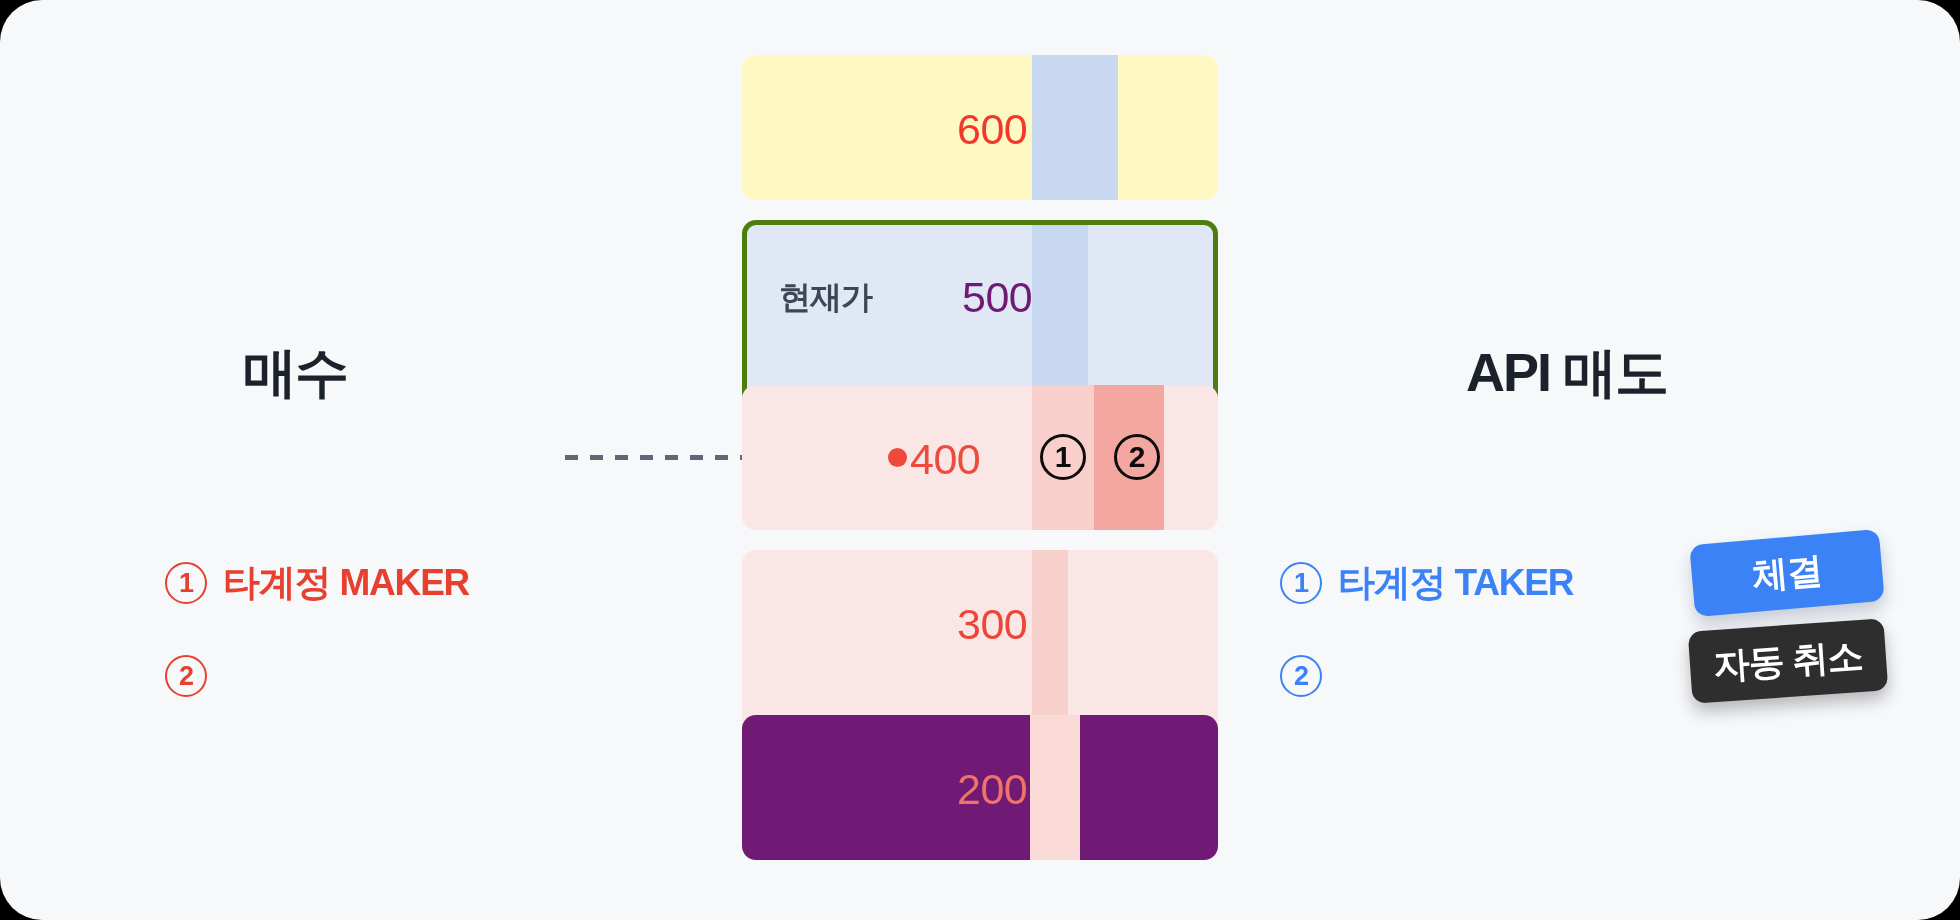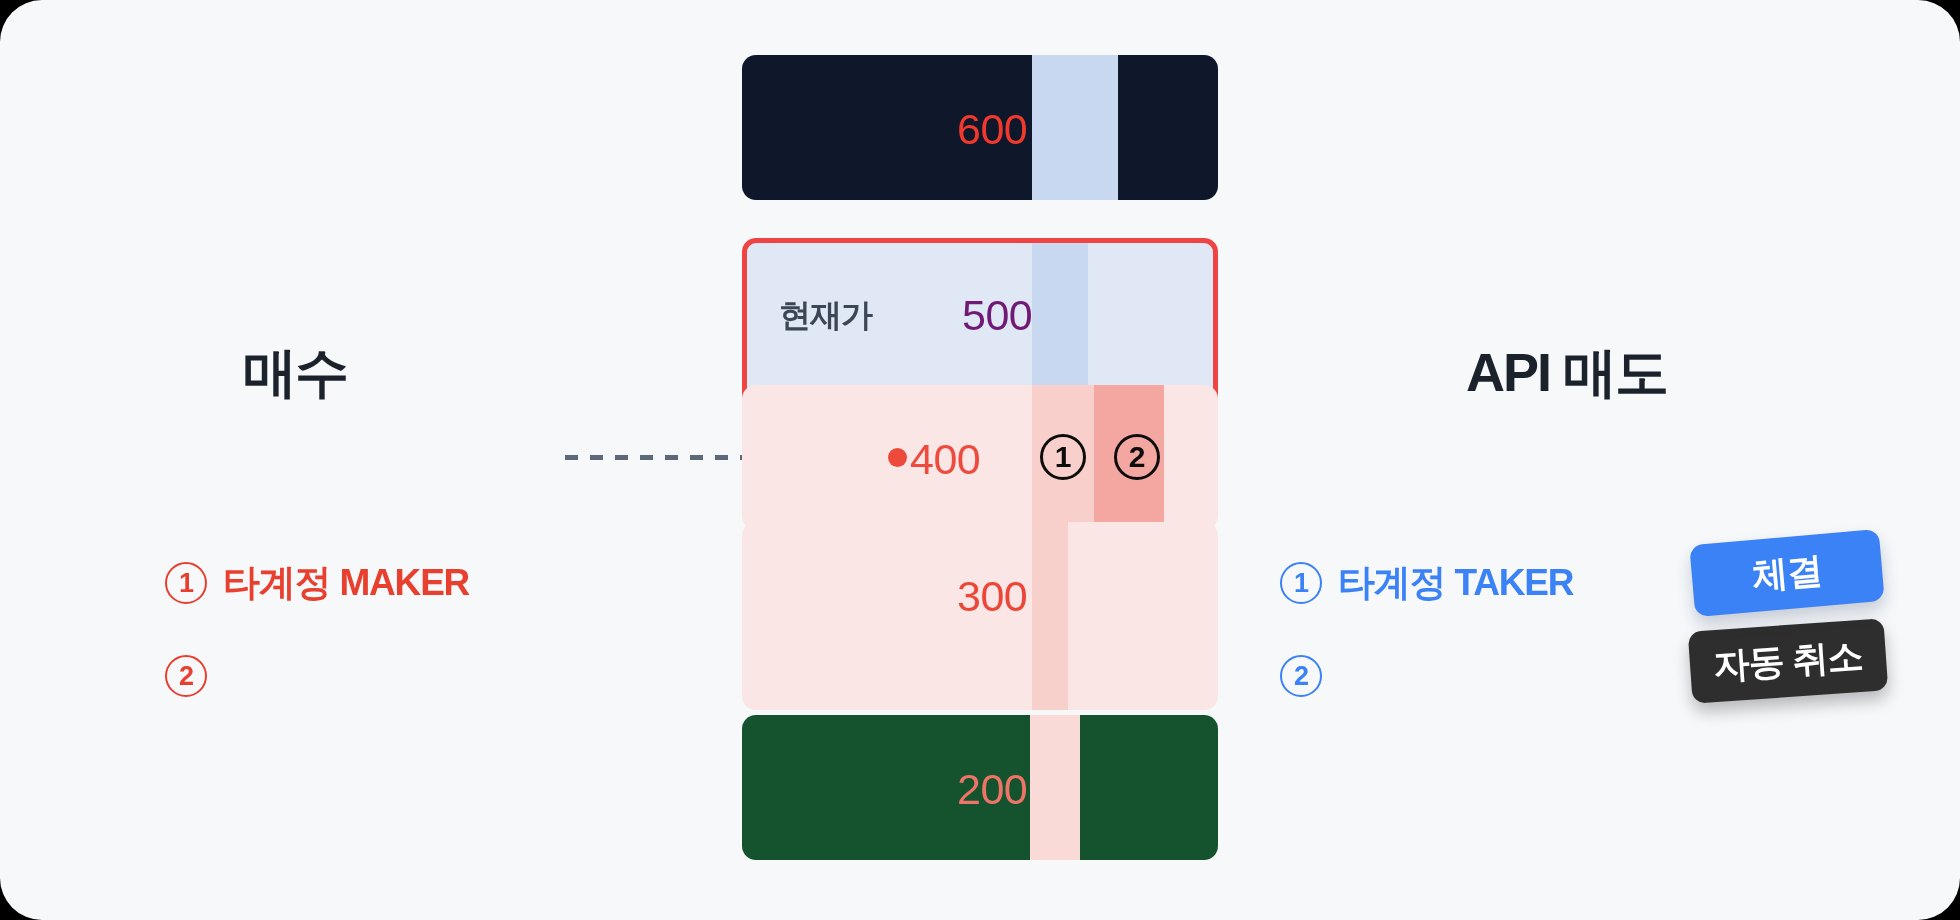--- a/index.html
+++ b/index.html
@@ -88,25 +88,25 @@
     font-size: 30px;
     font-weight: 700;
     display: flex;
     align-items: center;
     justify-content: center;
     box-sizing: border-box;
     line-height: 1;
   }
 
   
-  #row-600 { top: 0px;   height: 145px; background:#0f172a; }
-  #row-500 { top: 165px; height: 187px; background:#DFE8F4; border: 5px solid #ef4444; margin-top: 18px; }
+  #row-600 { top: 0px;   height: 145px; background:#fef9c3; }
+  #row-500 { top: 165px; height: 187px; background:#DFE8F4; border: 5px solid #4d7c0f; }
   #row-400 { top: 330px; height: 145px; background:#FBE6E6; }
-  #row-300 { top: 467px; height: 188px; background:#FBE6E6; }
-  #row-200 { top: 660px; height: 145px; background:#14532d; }
+  #row-300 { top: 495px; height: 188px; background:#FBE6E6; }
+  #row-200 { top: 660px; height: 145px; background:#701a75; }
 
   #row-600 .price { color:#F0392C; left:215px; }
   #row-500 .price { color:#701a75; left:215px; font-weight:400; }
   #row-400 .price { color:#ED4B3E; left:168px; }
   #row-300 .price { color:#EC4637; left:215px; }
   #row-200 .price { color:#EE7468; left:215px; }
 
   
   .side-title {
     position: absolute;

